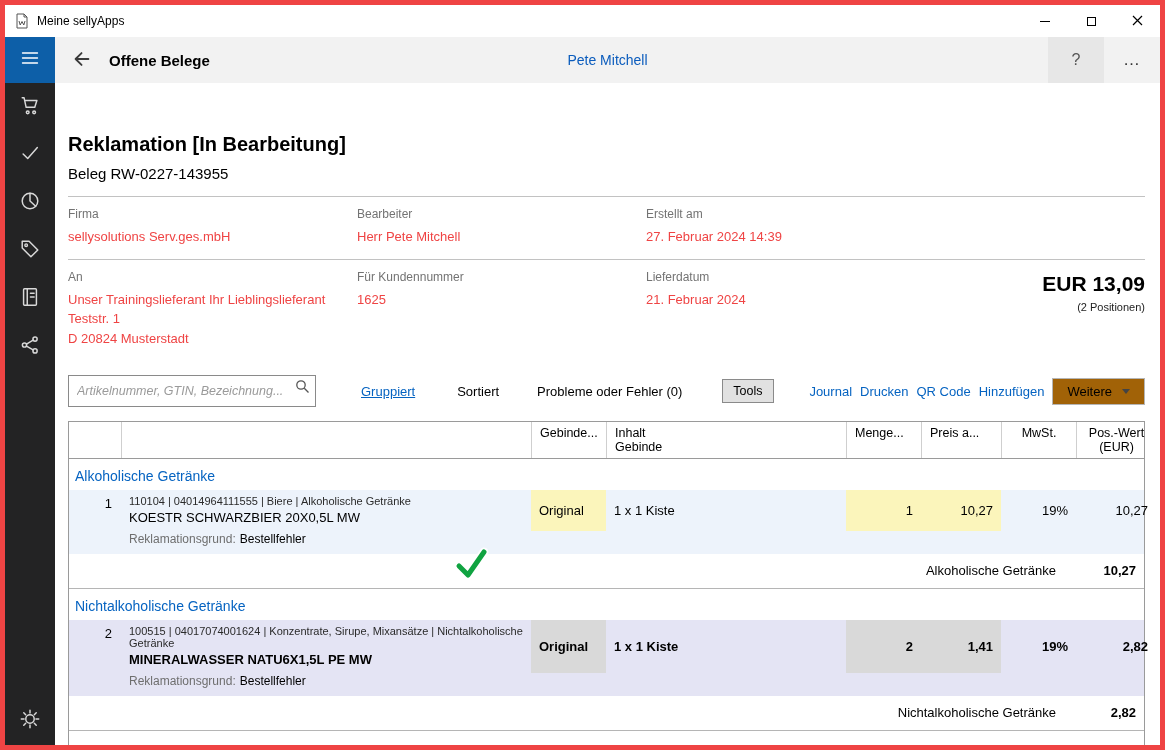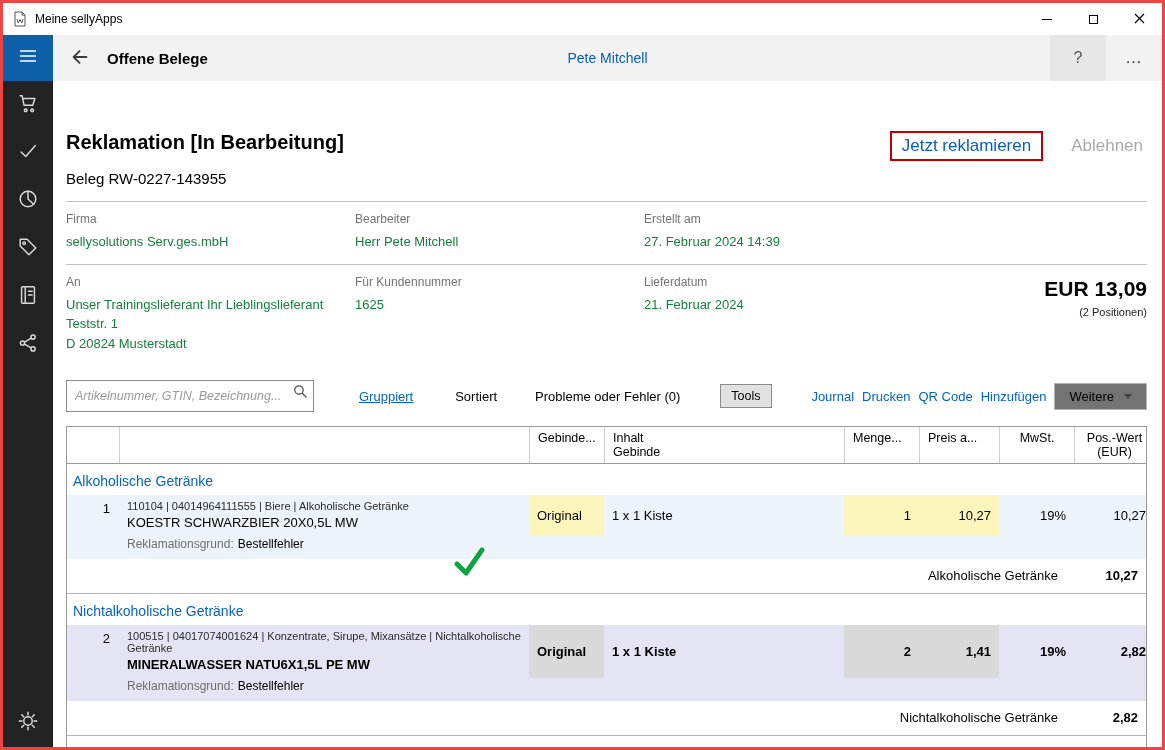--- a/index.html
+++ b/index.html
@@ -1,17 +1,17 @@
 <!DOCTYPE html>
 <html><head>
 <meta charset="utf-8">
 <style>
   * { box-sizing: border-box; margin: 0; padding: 0; }
   body { font-family: "Liberation Sans", sans-serif; background: #ddd; }
-  .window { position: relative; width: 1165px; height: 750px; background: #fff; border: 3px solid #ef4444; overflow: hidden; }
+  .window { position: relative; width: 1165px; height: 750px; background: #fff; border: 5px solid #ef4444; overflow: hidden; }
 
   
   .titlebar { position: absolute; top: 0; left: 0; right: 0; height: 32px; background: #fff; display: flex; align-items: center; padding-left: 9px; }
   .app-icon { width: 16px; height: 16px; display: inline-flex; }
   .app-title { font-size: 12px; color: #000; margin-left: 7px; }
   .win-controls { margin-left: auto; display: flex; height: 32px; }
   .win-btn { width: 46px; height: 32px; background: transparent; border: none; display: flex; align-items: center; justify-content: center; cursor: pointer; }
   .glyph-min { width: 10px; height: 1px; background: #000; display: block; }
   .glyph-max { width: 9px; height: 9px; border: 1px solid #000; display: block; }
 
@@ -46,37 +46,37 @@
   .doc-title { font-size: 20px; font-weight: bold; color: #000; }
   .doc-actions { margin-left: auto; display: flex; align-items: center; gap: 28px; }
   .btn-primary { color: #0b5cbd; font-size: 17px; border: 2px solid #c00000; padding: 3px 10px; cursor: pointer; }
   .btn-secondary { color: #a9a9a9; font-size: 17px; cursor: pointer; padding-right: 4px; }
   .doc-subtitle { font-size: 15px; color: #000; margin-top: 9px; }
 
   .divider { border: none; border-top: 1px solid #c2c2c2; margin-top: 14px; }
 
   .info-row { display: grid; grid-template-columns: 289px 289px 1fr auto; padding: 10px 0 12px 0; }
   .lbl { font-size: 12px; color: #737373; }
-  .val { font-size: 13px; color: #15803d; margin-top: 6px; line-height: 1.5; }
+  .val { font-size: 13px; color: #ef4444; margin-top: 6px; line-height: 1.5; }
   .total-block { text-align: right; padding-top: 2px; }
   .total { font-size: 21px; font-weight: bold; color: #000; }
   .positions { font-size: 11px; color: #222; margin-top: 5px; }
 
   
   .toolbar { display: flex; align-items: center; margin-top: 15px; font-size: 13px; }
   .search-wrap { position: relative; width: 248px; }
   .search-wrap input { width: 100%; height: 32px; border: 1px solid #8a8a8a; padding: 0 26px 0 8px; font-size: 12.5px; font-family: "Liberation Sans", sans-serif; }
   .search-wrap input::placeholder { font-style: italic; color: #9a9a9a; }
   .search-icon { position: absolute; right: 6px; top: 4px; }
   .tb-link { color: #0563c1; cursor: pointer; text-decoration: none; }
   .tb-link.u { text-decoration: underline; }
   .tb-plain { color: #000; cursor: pointer; }
   .tb-btn { background: #e1e1e1; border: 1px solid #8a8a8a; font-size: 12.5px; padding: 4px 10px; cursor: pointer; font-family: "Liberation Sans", sans-serif; }
   .tb-right { margin-left: auto; display: flex; align-items: center; gap: 8px; }
-  .weitere-btn { background: #737373; border: 1px solid #b5b5b5; display: flex; align-items: center; gap: 10px; padding: 5px 14px; font-size: 13px; cursor: pointer; font-family: "Liberation Sans", sans-serif; }
+  .weitere-btn { background: #a16207; border: 1px solid #b5b5b5; display: flex; align-items: center; gap: 10px; padding: 5px 14px; font-size: 13px; cursor: pointer; font-family: "Liberation Sans", sans-serif; }
   .chev { width: 0; height: 0; border-left: 4px solid transparent; border-right: 4px solid transparent; border-top: 5px solid #444; display: inline-block; }
 
   
   .table { margin-top: 14px; border: 1px solid #9a9a9a; }
   .grid-row { display: grid; grid-template-columns: 52px 410px 75px 240px 75px 80px 75px 80px; }
   .thead { border-bottom: 1px solid #9a9a9a; height: 37px; font-size: 12.5px; color: #000; }
   .thead .c { padding: 4px 8px; border-left: 1px solid #cfcfcf; display: flex; flex-direction: column; cursor: pointer; }
   .thead .c:first-child { border-left: none; }
   .thead .c.r { align-items: center; }
   .group-h { padding: 9px 0 6px 6px; color: #0563c1; font-size: 14px; cursor: pointer; }
@@ -197,24 +197,20 @@
       <button class="help-btn">?</button>
       <button class="more-btn">…</button>
     </div>
   </div>
 
 
   <div class="main">
 
     <div class="doc-header">
       <div class="doc-title">Reklamation [In Bearbeitung]</div>
-      <div class="doc-actions">
-        <span class="btn-primary">Jetzt reklamieren</span>
-        <span class="btn-secondary">Ablehnen</span>
-      </div>
     </div>
     <div class="doc-subtitle">Beleg RW-0227-143955</div>
 
     <hr class="divider">
 
     <div class="info-row">
       <div>
         <div class="lbl">Firma</div>
         <div class="val">sellysolutions Serv.ges.mbH</div>
       </div>

